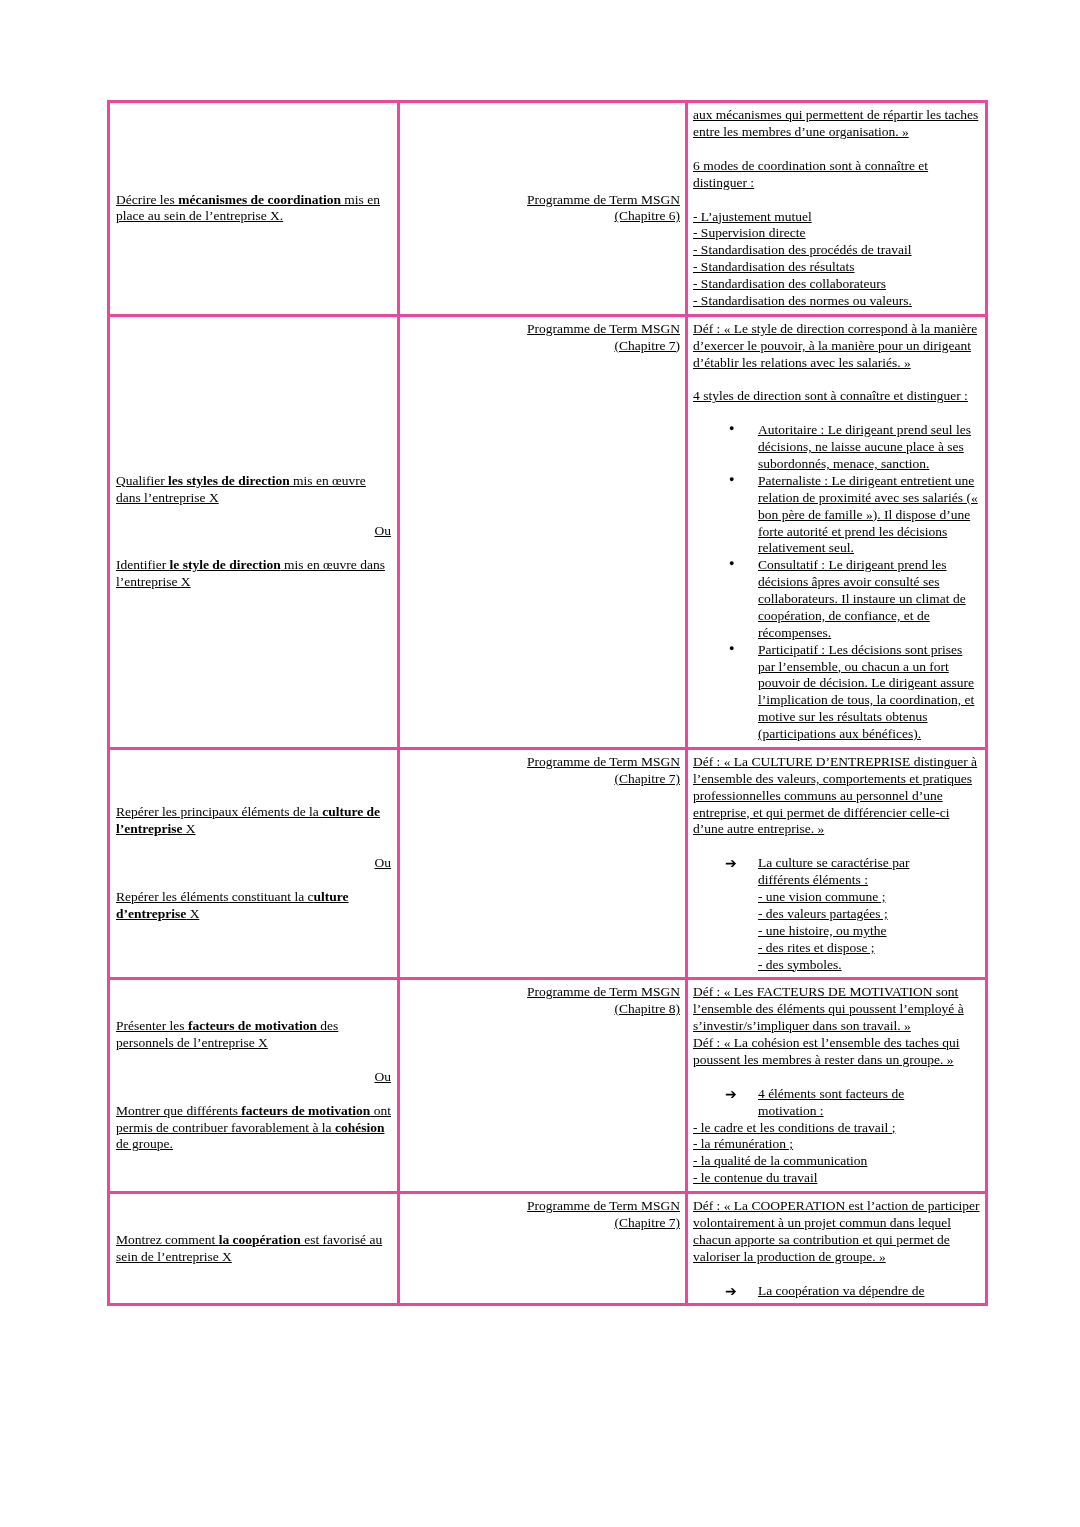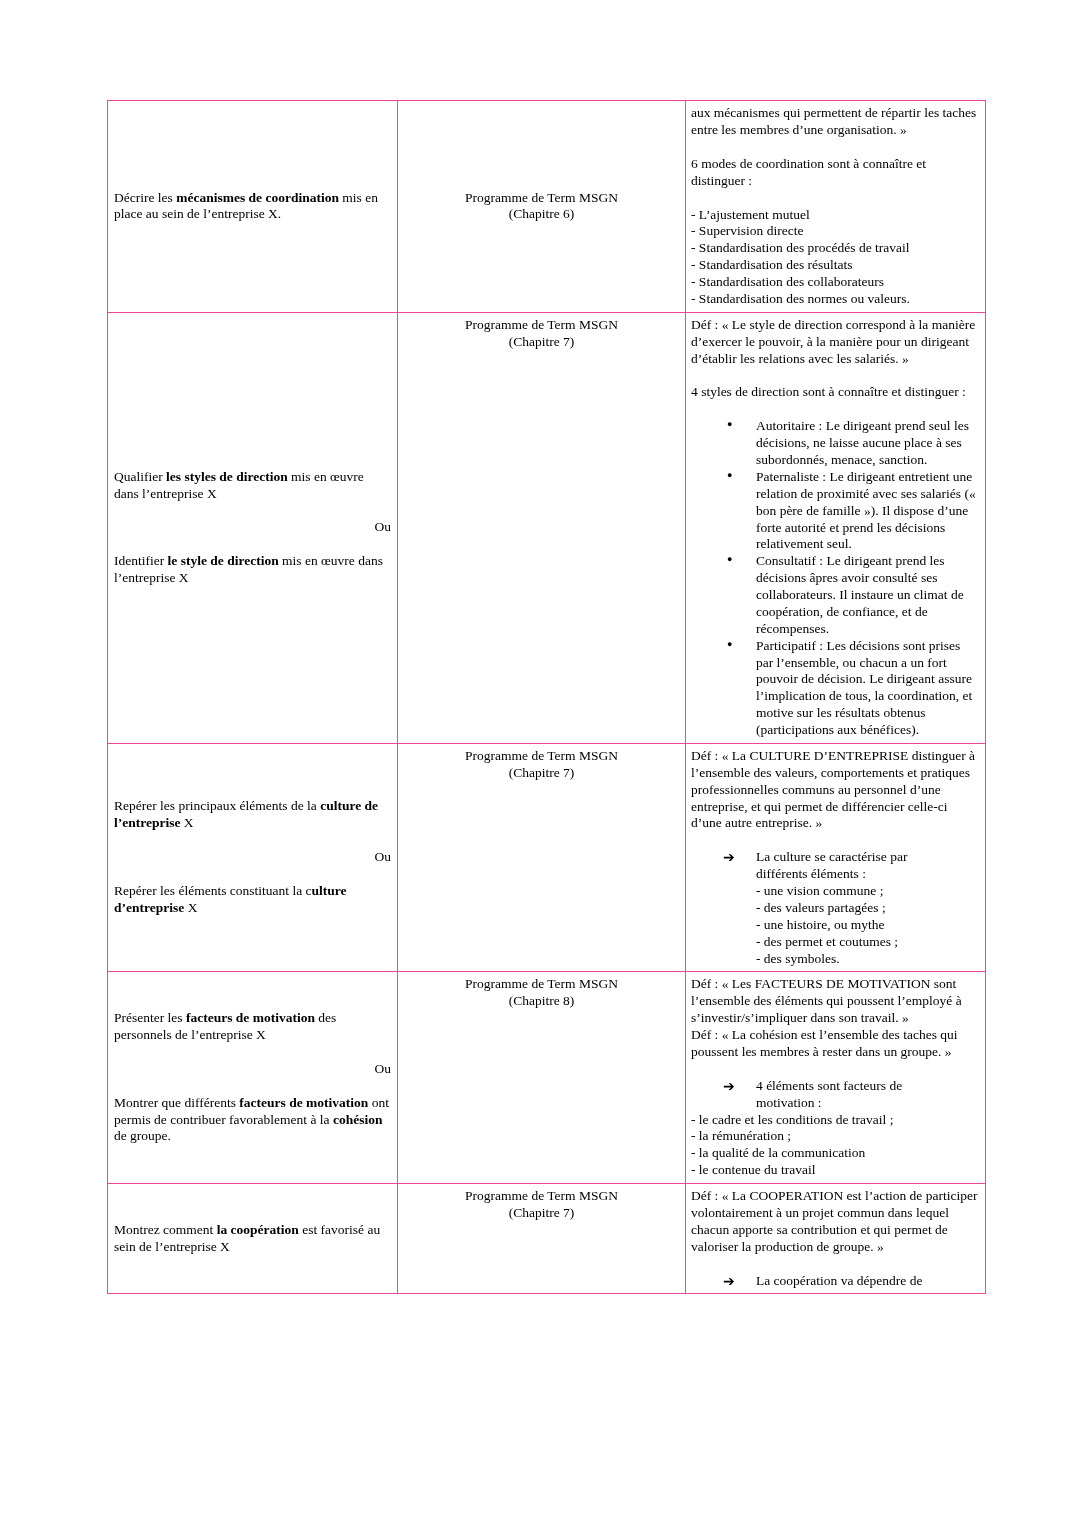--- a/index.html
+++ b/index.html
@@ -12,26 +12,27 @@
     line-height: 1.25;
   }
   body { height: 1527px; overflow: hidden; }
   table.qa-table {
     border-collapse: collapse;
     table-layout: fixed;
     width: 878px;
     margin: 100px 0 0 107px;
   }
   td {
-    border: 1px solid #ec4899;
+    border: 3px solid #ec4899;
     vertical-align: top;
     padding: 4px 5px;
+    text-decoration: underline;
   }
   td.objective { width: 290px; vertical-align: middle; padding: 6px 6px; }
-  td.source    { width: 288px; text-align: center; }
+  td.source    { width: 288px; text-align: right; }
   td.content   { width: 300px; }
   tr.row-0 td.source { vertical-align: middle; }
   .spacer { height: 17px; }
   .center-text { text-align: right; }
   .dash-item { }
   .bullet-item { position: relative; padding-left: 65px; }
   .bullet-icon {
     position: absolute; left: 36px; top: 1px;
     font-size: 9px;
   }
@@ -108,21 +109,21 @@
         <td class="content">
           <div><span>Déf : « La CULTURE D’ENTREPRISE distinguer à l’ensemble des valeurs, comportements et pratiques professionnelles communs au personnel d’une entreprise, et qui permet de différencier celle-ci d’une autre entreprise. »</span></div>
           <div class="spacer"></div>
           <div class="arrow-item">
             <span class="arrow-icon">➔</span>
             <div>
               <div class="arrow-text">La culture se caractérise par différents éléments :</div>
               <div>- une vision commune ;</div>
               <div>- des valeurs partagées ;</div>
               <div>- une histoire, ou mythe</div>
-              <div>- des permet et coutumes ;</div>
+              <div>- des rites et dispose ;</div>
               <div>- des symboles.</div>
             </div>
           </div>
         </td>
       </tr>
       <tr class="row-3">
         <td class="objective">
           <div><span>Présenter les </span><b>facteurs de motivation</b><span> des personnels de l’entreprise X</span></div>
           <div class="spacer"></div>
           <div class="center-text">Ou</div>

